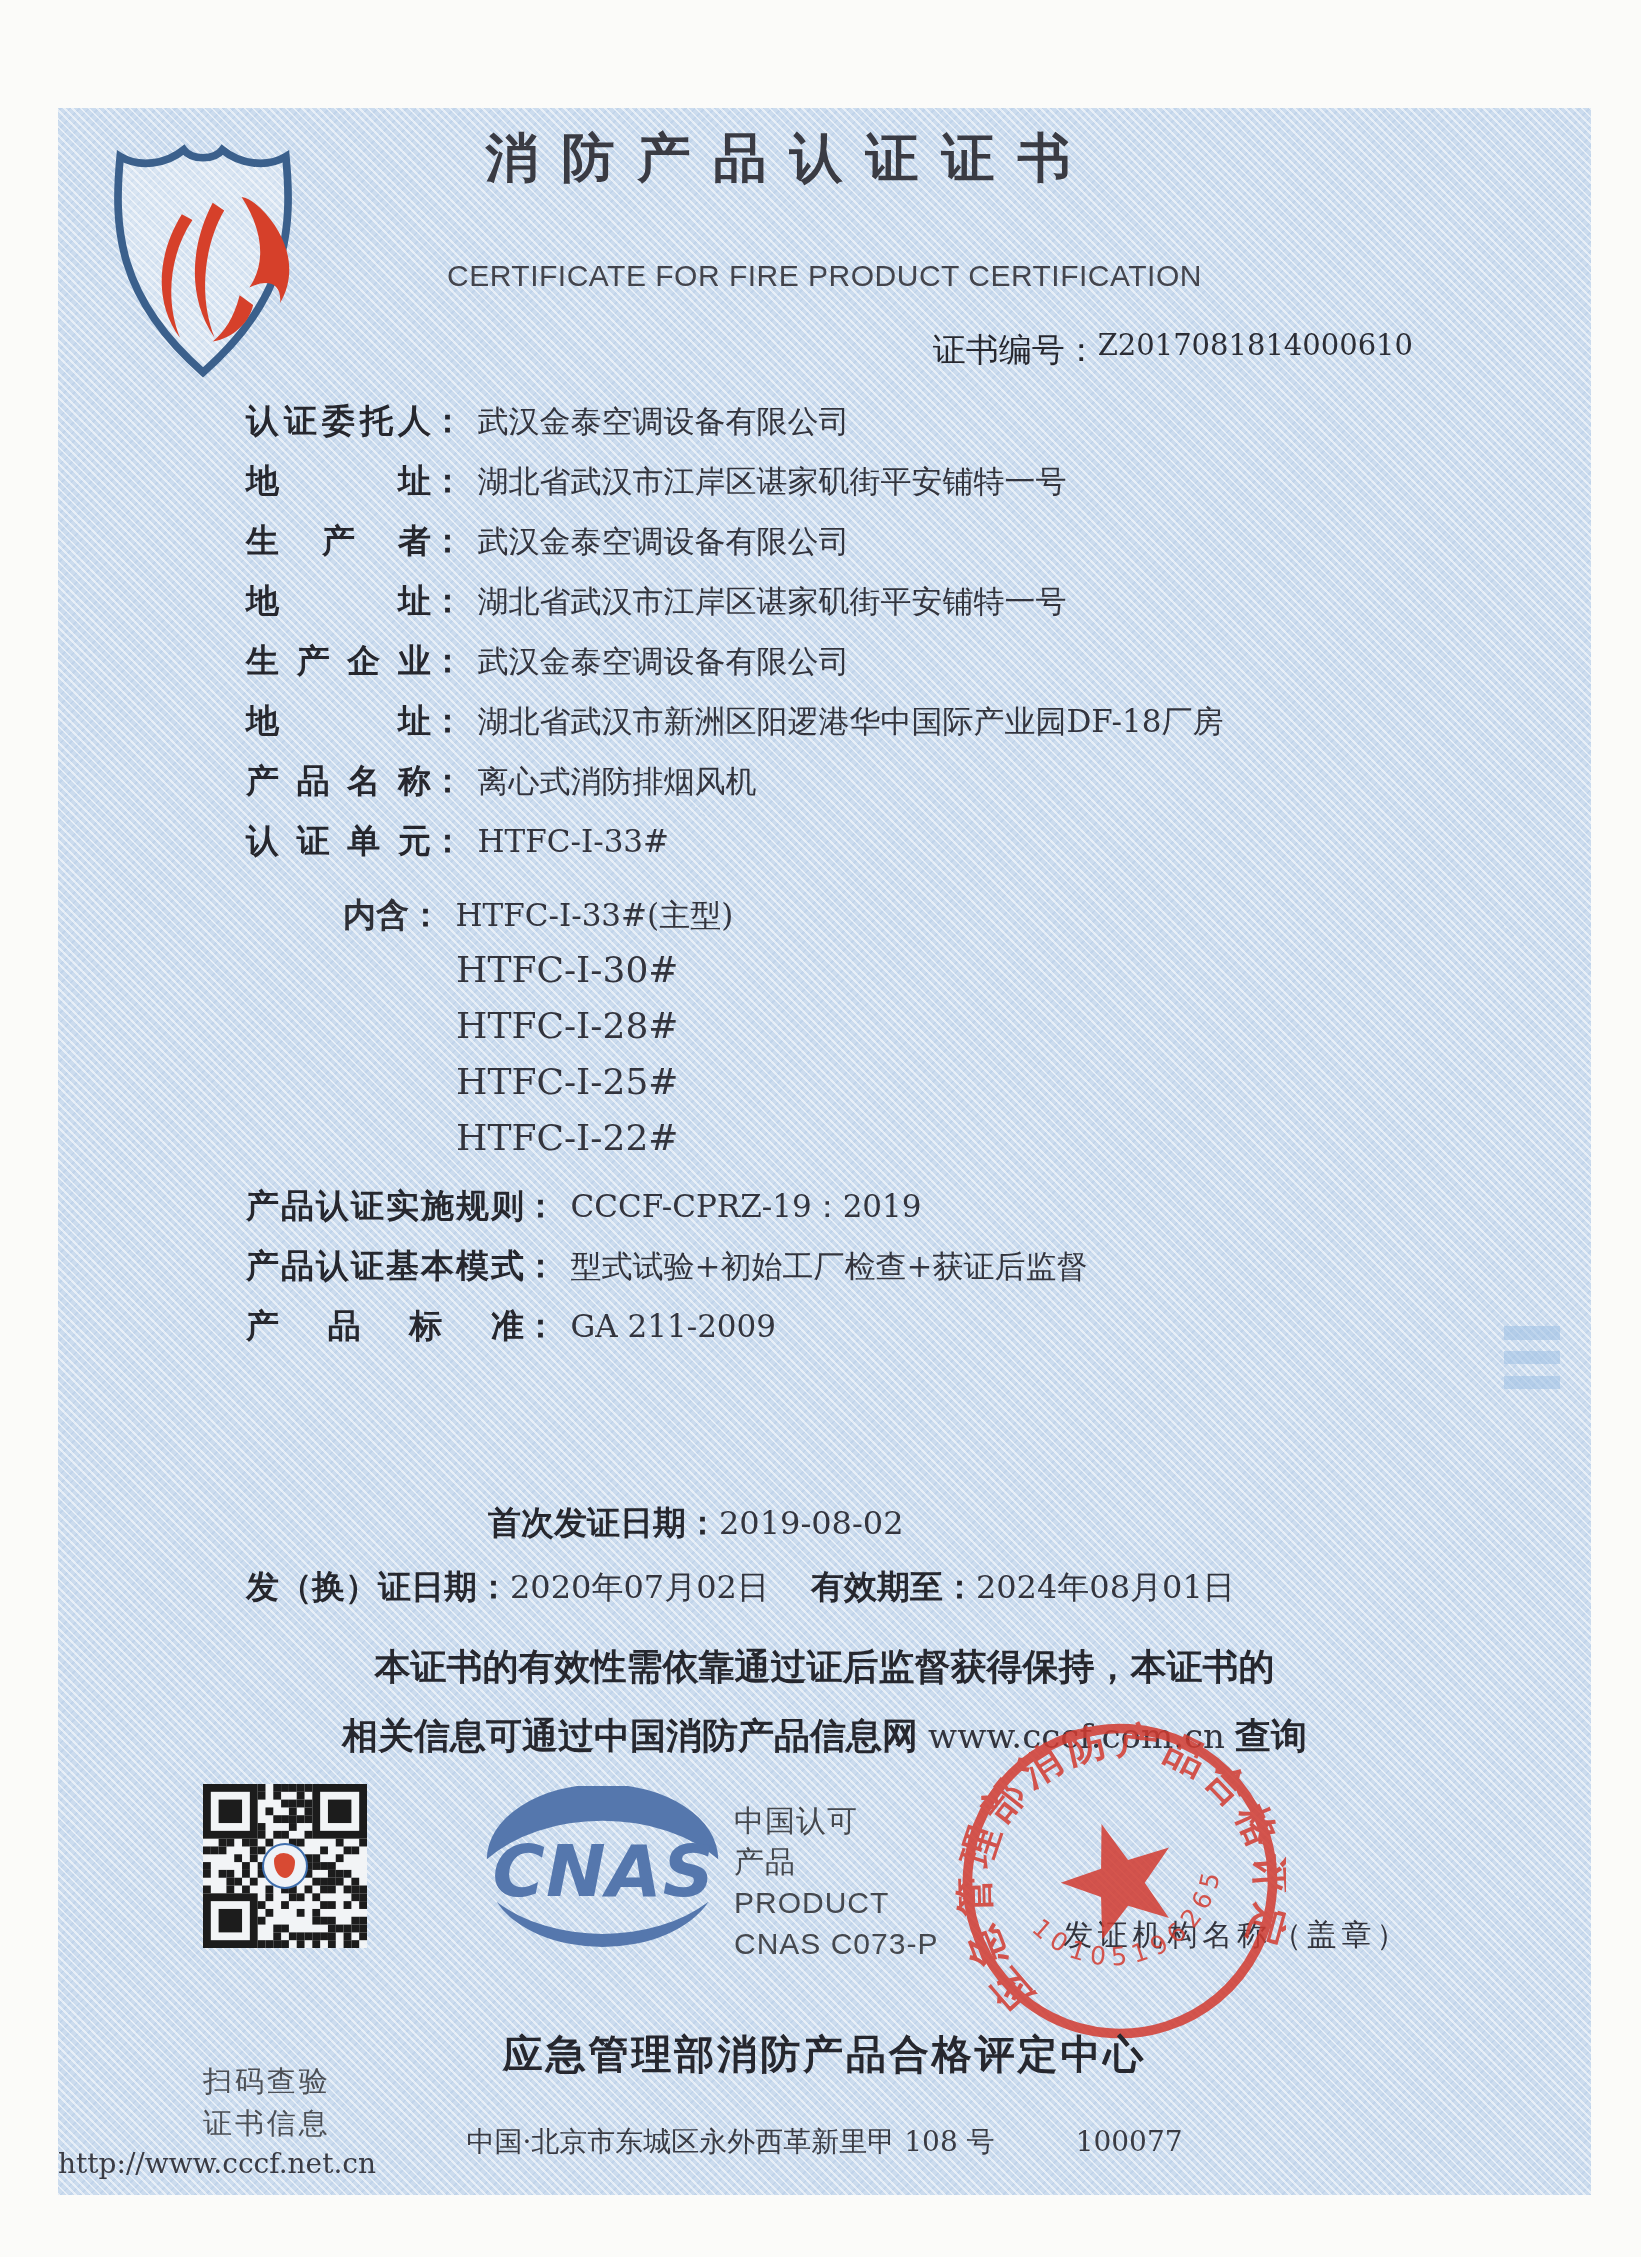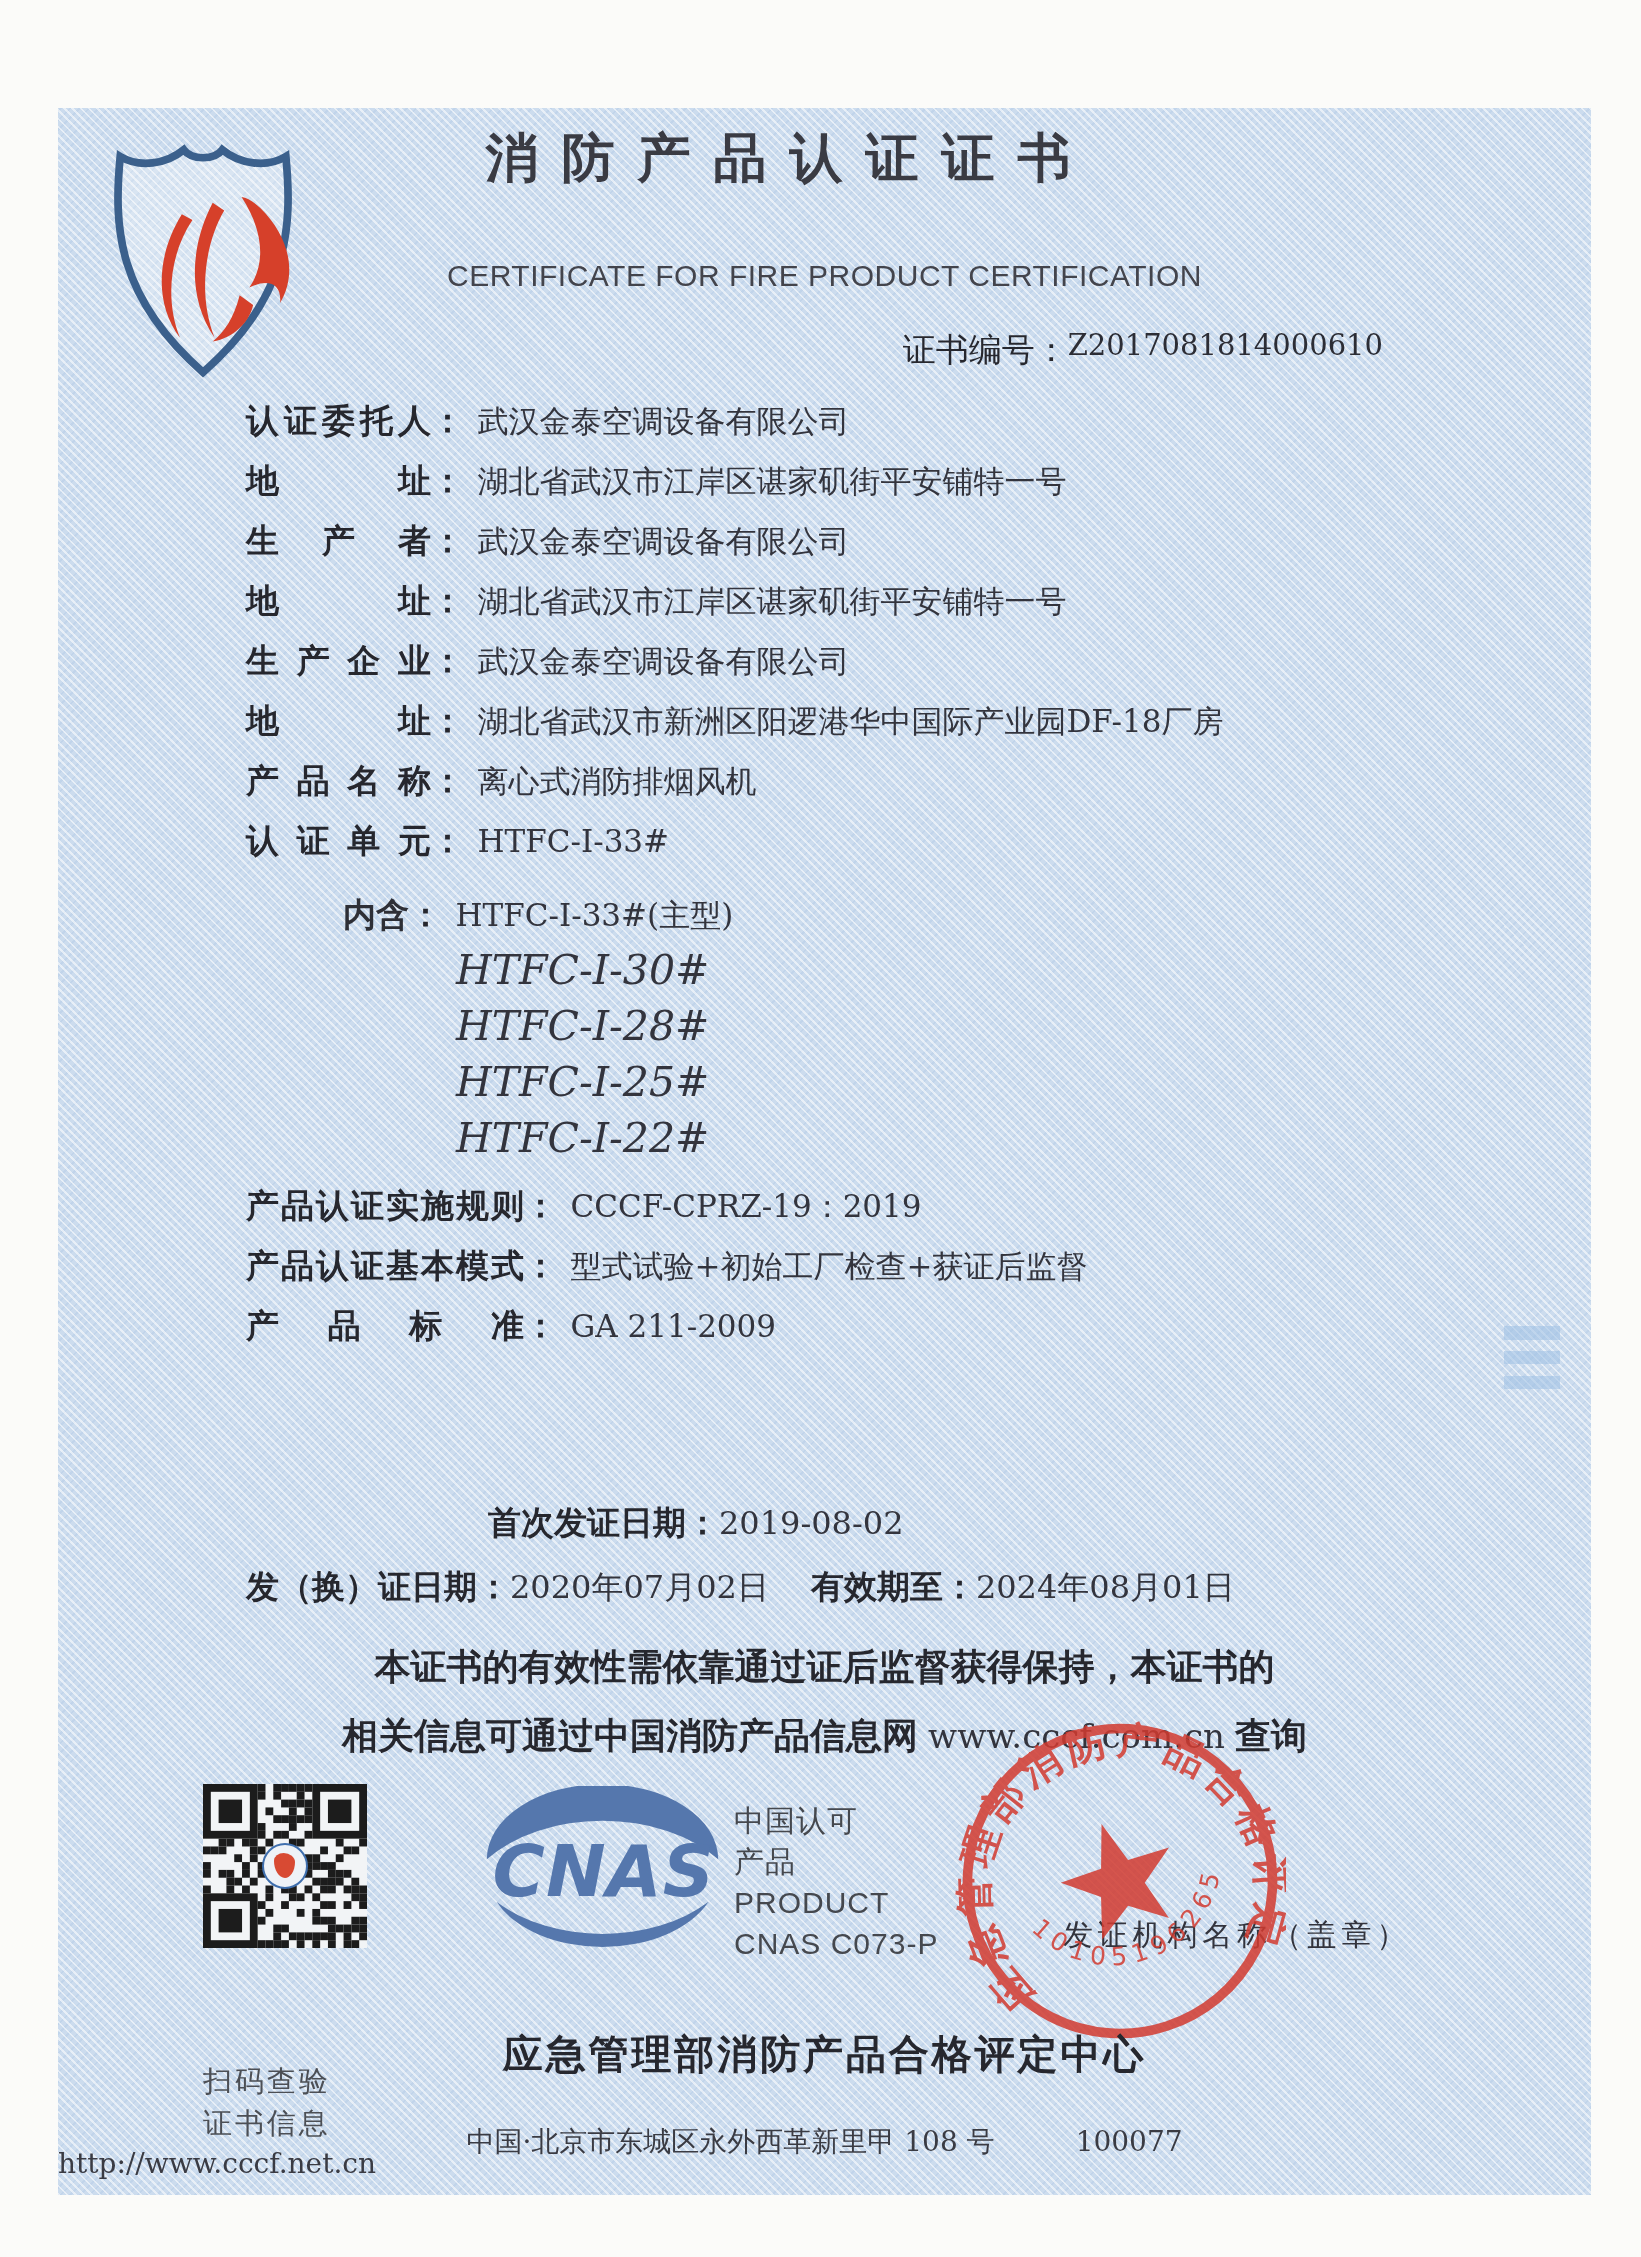--- a/index.html
+++ b/index.html
@@ -21,21 +21,21 @@
   .title{
     position:absolute;left:0;right:0;top:15.4px;text-align:center;padding-right:70px;
     font-size:53px;font-weight:600;letter-spacing:23px;color:#3a3b43;
     font-family:"DejaVu Sans","Liberation Sans",sans-serif;
   }
   .subtitle{
     position:absolute;left:0;right:0;top:151px;text-align:center;
     font-size:30px;font-weight:400;letter-spacing:0.5px;color:#43444c;
   }
   .certno{
-    position:absolute;top:220px;right:208px;font-size:29px;color:#2c2d35;
+    position:absolute;top:220px;right:178px;font-size:29px;color:#2c2d35;
     font-family:"DejaVu Serif","Liberation Serif",serif;
   }
   .certno .lab{font-family:"DejaVu Sans",sans-serif;font-weight:500;}
   
   .fields{position:absolute;left:188px;top:283px;}
   .frow{height:60px;line-height:60px;white-space:nowrap;}
   .lab{
     display:inline-block;vertical-align:top;text-align:justify;text-align-last:justify;
     font-weight:700;font-size:33px;color:#26272e;
     font-family:"DejaVu Sans","Liberation Sans",sans-serif;
@@ -43,21 +43,21 @@
   .lab.w1{width:185px;}
   .lab.w2{width:278px;}
   .col{font-weight:700;font-size:33px;color:#26272e;}
   .val{
     font-size:31px;color:#33343d;margin-left:13.5px;
     font-family:"DejaVu Serif","Liberation Serif",serif;
   }
   .contains-row{position:absolute;left:188px;top:778px;height:58px;line-height:58px;white-space:nowrap;}
   .contains-row .lab-r{display:inline-block;width:196px;text-align:right;font-weight:700;font-size:33px;}
   .model-list{position:absolute;left:398px;top:834px;}
-  .model-list div{height:56px;line-height:56px;font-size:41px;font-family:"DejaVu Serif","Liberation Serif",serif;color:#33343d;font-style:italic;}
+  .model-list div{height:56px;line-height:56px;font-size:36px;font-family:"DejaVu Serif","Liberation Serif",serif;color:#33343d;}
   .rules{position:absolute;left:188px;top:1068px;}
   
   .statement{position:absolute;left:188px;top:1251px;width:1246px;font-size:33px;line-height:58px;}
   .cjk-b{font-weight:700;color:#26272e;font-family:"DejaVu Sans",sans-serif;}
   .lat{font-family:"DejaVu Serif","Liberation Serif",serif;font-weight:400;color:#33343d;}
   
   .date1{position:absolute;left:430px;top:1386px;height:58px;line-height:58px;white-space:nowrap;}
   .date2{position:absolute;left:188px;top:1450px;height:58px;line-height:58px;white-space:nowrap;}
   .dlab{font-weight:700;font-size:33px;color:#26272e;}
   .dval{font-size:32px;font-family:"DejaVu Serif","Liberation Serif",serif;color:#33343d;}

